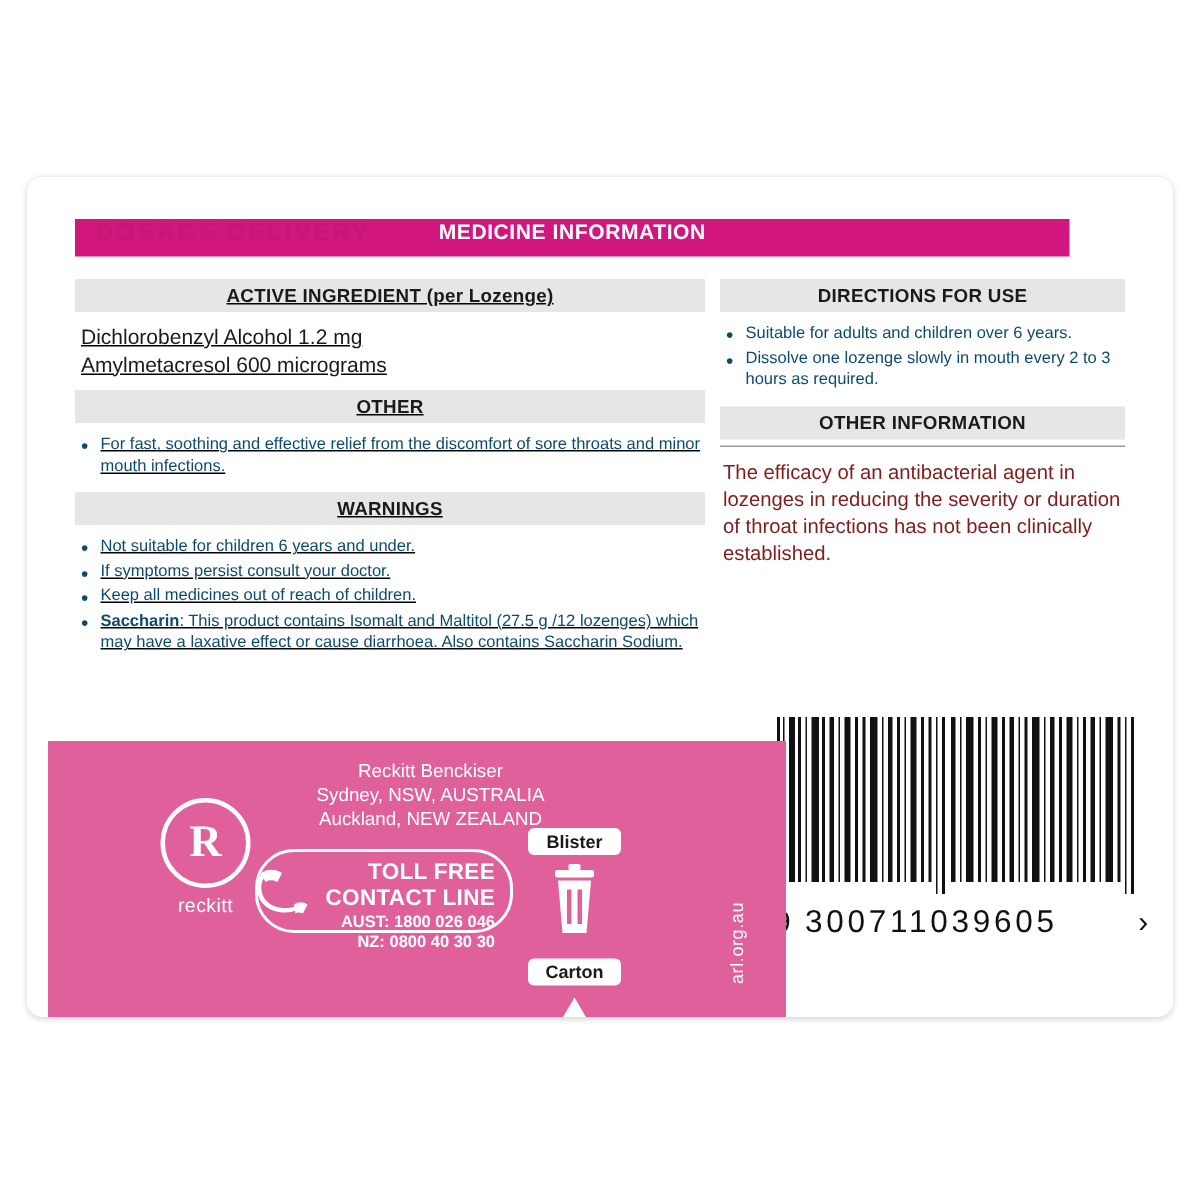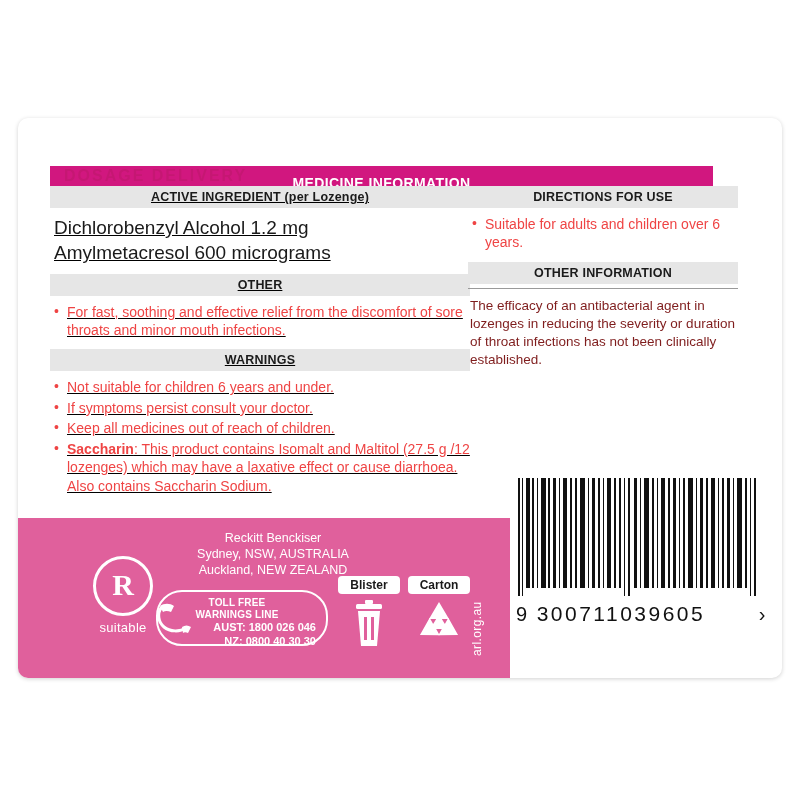--- a/index.html
+++ b/index.html
@@ -18,30 +18,30 @@
     height: 560px;
     background: #ffffff;
     border-radius: 10px;
     box-shadow: 0 1px 4px rgba(0,0,0,0.18);
     overflow: hidden;
   }
   
   .banner {
     position: absolute;
     left: 32px;
-    top: 48px;
+    top: 28px;
     width: 663px;
     height: 25px;
     background: #d1177f;
     color: #ffffff;
     font-size: 14px;
     font-weight: bold;
     letter-spacing: .4px;
     display: flex;
-    align-items: flex-end;
+    align-items: flex-start;
     justify-content: center;
   }
   .banner .ghost {
     position: absolute;
     left: 14px;
     top: 1px;
     font-size: 16px;
     font-weight: bold;
     color: #c2186f;
     letter-spacing: 2px;
@@ -50,51 +50,51 @@
   
   .col-left {
     position: absolute;
     left: 32px;
     top: 68px;
     width: 420px;
     text-decoration: underline;
   }
   .col-right {
     position: absolute;
-    left: 450px;
+    left: 462px;
     top: 68px;
     width: 270px;
   }
   .sec-head {
     background: #e6e6e6;
     color: #1a1a1a;
     font-size: 12.5px;
     font-weight: bold;
     text-align: center;
     padding: 4px 0 4px;
     letter-spacing: .2px;
   }
   .body-txt {
-    font-size: 19px;
+    font-size: 14px;
     line-height: 1.33;
     color: #1a1a1a;
     padding: 7px 2px 8px 4px;
   }
   ul.bul {
     list-style: none;
     margin: 0;
     padding: 7px 0 8px 0;
   }
   ul.bul li {
     position: relative;
     padding-left: 17px;
     margin-bottom: 2px;
-    font-size: 14px;
+    font-size: 11px;
     line-height: 1.32;
-    color: #ef4444;
+    color: #0c4a6e;
   }
   ul.bul li::before {
     content: "\2022";
     position: absolute;
     left: 4px;
     top: -1px;
     font-size: 14px;
   }
   .plain-line { display:block; }
   .divider {
@@ -103,24 +103,24 @@
   }
   .note {
     font-size: 13.5px;
     line-height: 1.34;
     color: #7f1d1d;
     padding: 8px 2px 0 2px;
   }
   
   .pink-foot {
     position: absolute;
-    left: 0;
+    left: 14px;
     bottom: 0;
     width: 492px;
-    height: 160px;
+    height: 184px;
     background: #e0609c;
   }
   .foot-addr {
     position: absolute;
     left: 150px;
     top: 12px;
     width: 210px;
     color: #ffffff;
     font-size: 12.5px;
     line-height: 1.28;
@@ -159,22 +159,22 @@
     position: absolute;
     left: 138px;
     top: 72px;
     width: 168px;
     height: 52px;
     border: 2px solid #ffffff;
     border-radius: 26px;
     color: #ffffff;
   }
   .contact .hdr {
-    text-align: center;
-    font-size: 10px;
+    text-align: right;
+    font-size: 15px;
     font-weight: bold;
     line-height: 1.15;
     padding: 5px 10px 0 0;
     letter-spacing: .2px;
   }
   .contact .nums {
     font-size: 11px;
     font-weight: bold;
     text-align: right;
     padding: 1px 10px 0 0;
@@ -189,20 +189,21 @@
     height: 36px;
     color: #ffffff;
   }
   
   .badges {
     position: absolute;
     left: 320px;
     top: 58px;
     display: flex;
     gap: 8px;
+    flex-direction: column;
   }
   .badge { width: 62px; text-align: center; color: #ffffff; }
   .badge .cap {
     background: #ffffff;
     color: #1a1a1a;
     font-size: 12px;
     font-weight: bold;
     border-radius: 4px;
     padding: 2px 0 2px;
     margin-bottom: 4px;
@@ -271,20 +272,21 @@
       <li>If symptoms persist consult your doctor.</li>
       <li>Keep all medicines out of reach of children.</li>
       <li><b>Saccharin</b><span>: This product contains Isomalt and Maltitol (27.5 g /12 lozenges) which may have a laxative effect or cause diarrhoea. Also contains Saccharin Sodium.</span></li>
     </ul>
   </div>
 
   <div class="col-right">
     <div class="sec-head">DIRECTIONS FOR USE</div>
     <ul class="bul">
       <li>Suitable for adults and children over 6 years.</li>
+      <li>Dissolve one lozenge slowly in mouth every 2 to 3 hours as required.</li>
     </ul>
 
     <div class="sec-head">OTHER INFORMATION</div>
 
     <div class="divider"></div>
     <div class="note">The efficacy of an antibacterial agent in lozenges in reducing the severity or duration of throat infections has not been clinically established.</div>
   </div>
 
   <div class="barcode-area">
     <svg class="bars" viewBox="0 0 246 118" preserveAspectRatio="none">
@@ -348,33 +350,33 @@
     <div class="foot-addr">
       <div>Reckitt Benckiser</div>
       <div>Sydney, NSW, AUSTRALIA</div>
       <div>Auckland, NEW ZEALAND</div>
     </div>
 
     <div class="reckitt-logo">
       <div class="mark">
         <span>R</span>
       </div>
-      <div class="word">suitable</div>
+      <div class="word">reckitt</div>
     </div>
 
     <div class="contact">
       <svg class="phone-ic" viewBox="0 0 44 36">
         <path d="M6 6 C10 3 16 3 20 6 L17 12 C14 10.5 11 10.5 9 12 Z" fill="#ffffff"></path>
         <path d="M6 6 C2 11 2 20 7 26 C13 32 24 33 31 29 L27 23 C22 26 15 25 11 21 C8 18 7 12 9 9 Z" fill="#ffffff" opacity="0.0"></path>
         <path d="M7.5 7.5 C3 13 4 22 10 27 C16 32 26 32 32 28" stroke="#ffffff" stroke-width="3" fill="none"></path>
         <path d="M28 27 C31 25 34 25 37 27 L34 33 C32 32 30 32 29 33 Z" fill="#ffffff"></path>
       </svg>
       <div class="hdr">
         <div>TOLL FREE</div>
-        <div>WARNINGS LINE</div>
+        <div>CONTACT LINE</div>
       </div>
       <div class="nums">
         <div><span class="lbl">AUST:</span> <span>1800 026 046</span></div>
         <div><span class="lbl">NZ:</span> <span>0800 40 30 30</span></div>
       </div>
     </div>
 
     <div class="badges">
       <div class="badge">
         <div class="cap">Blister</div>

